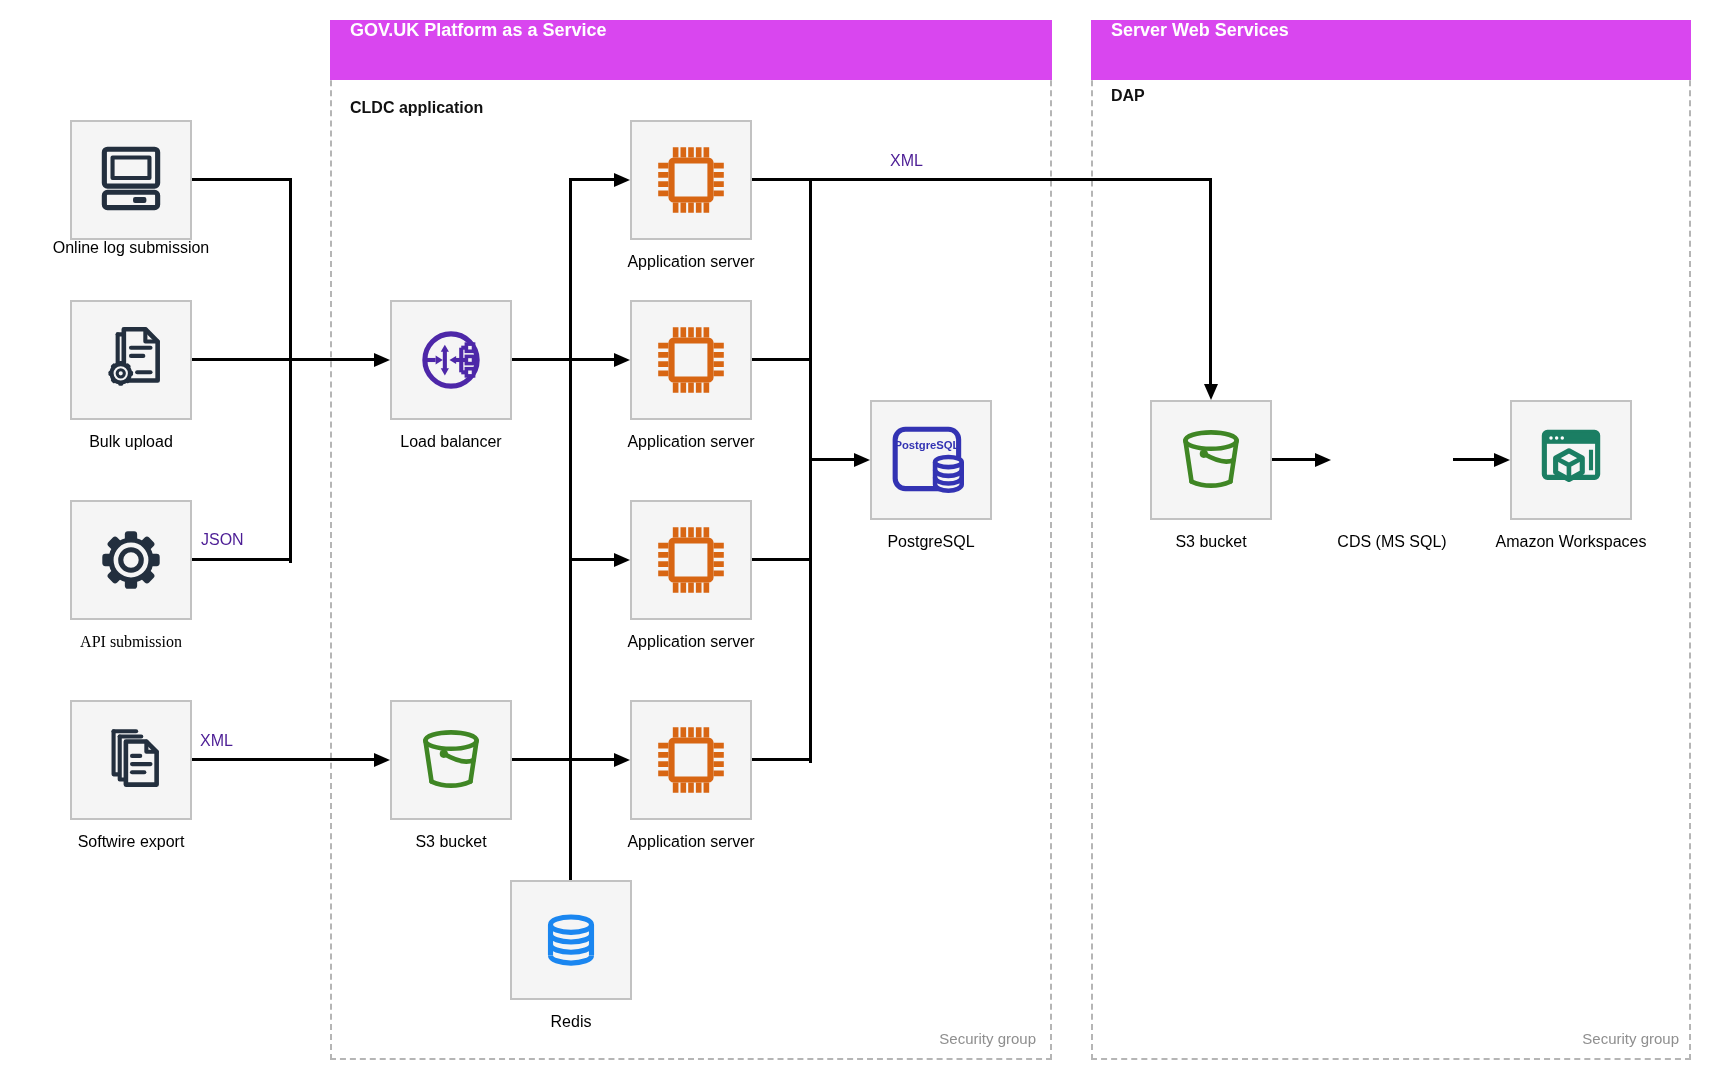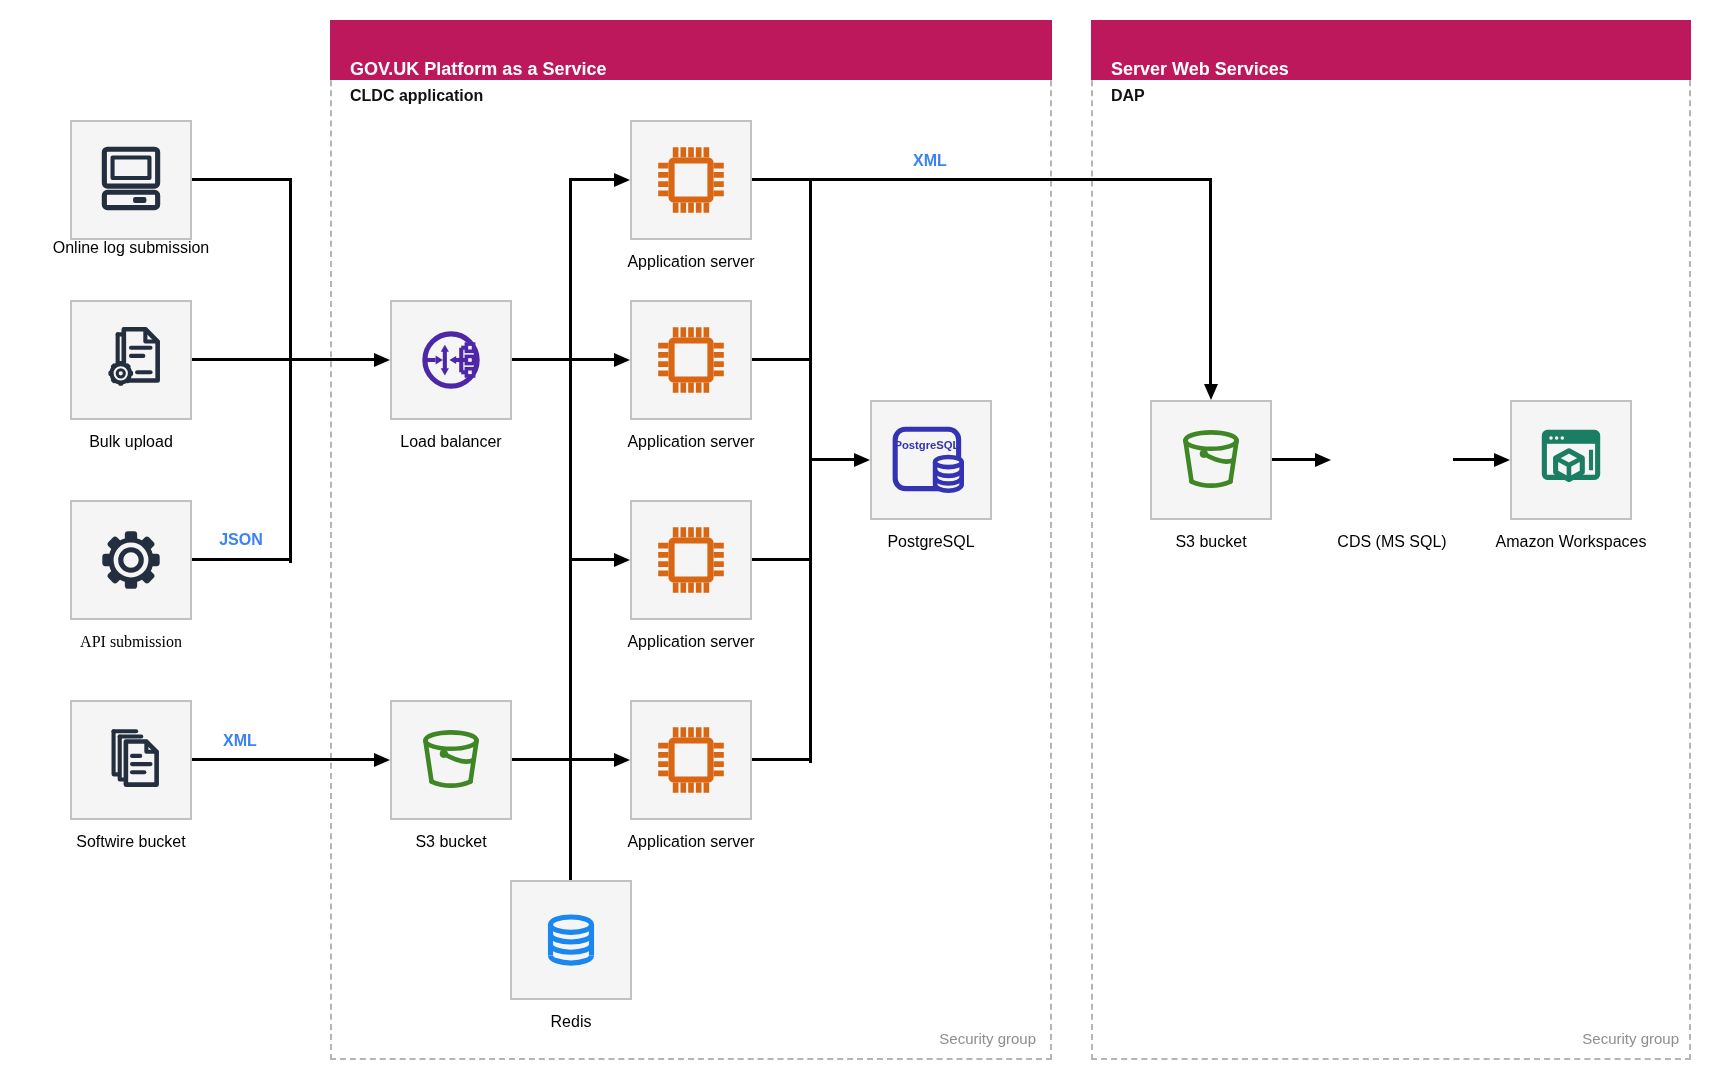--- a/index.html
+++ b/index.html
@@ -1,42 +1,42 @@
 <!DOCTYPE html>
 <html><head>
 <meta charset="utf-8">
 <style>
   html,body{margin:0;padding:0;background:#fff;}
   .canvas{position:relative;width:1712px;height:1082px;background:#ffffff;
           font-family:"Liberation Sans",sans-serif;overflow:hidden;}
   .group{position:absolute;border:2px dashed #b5b5b5;box-sizing:border-box;z-index:1;background:transparent;}
-  .group-header{position:absolute;background:#be185d;color:#ffffff;font-weight:bold;font-size:18px;
-                display:flex;align-items:flex-end;padding-left:20px;box-sizing:border-box;z-index:2;}
+  .group-header{position:absolute;background:#d946ef;color:#ffffff;font-weight:bold;font-size:18px;
+                display:flex;align-items:flex-start;padding-left:20px;box-sizing:border-box;z-index:2;}
   .sublabel{position:absolute;font-weight:bold;font-size:16px;color:#111;z-index:3;}
   .sec-footer{position:absolute;font-size:15px;color:#8f8f8f;text-align:right;z-index:3;}
   .node{position:absolute;width:122px;height:120px;background:#f5f5f5;border:2px solid #c2c2c2;
         box-sizing:border-box;display:flex;align-items:center;justify-content:center;z-index:6;}
   .node svg{display:block;}
   .nlabel{position:absolute;width:220px;text-align:center;font-size:16px;color:#000;z-index:6;}
   .ln{position:absolute;background:#000;z-index:4;}
   .ah{position:absolute;width:0;height:0;z-index:5;}
   .ah-r{border-top:7px solid transparent;border-bottom:7px solid transparent;border-left:16px solid #000;}
   .ah-d{border-left:7px solid transparent;border-right:7px solid transparent;border-top:16px solid #000;}
-  .elabel{position:absolute;width:80px;text-align:center;font-size:16px;color:#3b82f6;z-index:6;font-weight:bold;}
+  .elabel{position:absolute;width:80px;font-size:16px;color:#4c1d95;z-index:6;}
 </style>
 </head>
 <body>
 
 <div class="canvas">
 
   <div class="group" style="left:330px;top:20px;width:722px;height:1040px;"></div>
   <div class="group-header" style="left:330px;top:20px;width:722px;height:60px;">
     <span>GOV.UK Platform as a Service</span>
   </div>
-  <div class="sublabel" style="left:350px;top:87px;">CLDC application</div>
+  <div class="sublabel" style="left:350px;top:99px;">CLDC application</div>
   <div class="sec-footer" style="left:346px;top:1030px;width:690px;">Security group</div>
 
   <div class="group" style="left:1091px;top:20px;width:600px;height:1040px;"></div>
   <div class="group-header" style="left:1091px;top:20px;width:600px;height:60px;">
     <span>Server Web Services</span>
   </div>
   <div class="sublabel" style="left:1111px;top:87px;">DAP</div>
   <div class="sec-footer" style="left:1101px;top:1030px;width:578px;">Security group</div>
 
   <div class="ln" style="left:192px;top:178px;width:100px;height:3px;"></div>
@@ -132,21 +132,21 @@
         <path d="M29,17 H50"></path>
           <path d="M29,17 V59 H33"></path>
         <path d="M35,22 H55 L65,32 V64 H35 Z" fill="#f5f5f5" stroke-width="4.5"></path>
         <path d="M55,22 V32 H65"></path>
         <path d="M41,36 H49"></path>
           <path d="M41,44 H59"></path>
           <path d="M41,52 H53"></path>
       </g>
     </svg>
   </div>
-  <div class="nlabel" style="left:21px;top:833px;">Softwire bucket</div>
+  <div class="nlabel" style="left:21px;top:833px;">Softwire export</div>
 
   <div class="node" style="left:390px;top:300px;">
     <svg width="82" height="82" viewBox="0 0 80 80">
       <circle cx="40" cy="40" r="25.5" fill="none" stroke="#4d27a8" stroke-width="5"></circle>
       <g stroke="#4d27a8" stroke-width="4" fill="none">
         <path d="M16,40 H25"></path>
         <path d="M34,29 V51"></path>
         <path d="M43,40 H50"></path>
         <path d="M50,28 V52"></path>
         <path d="M50,28 H55"></path>

